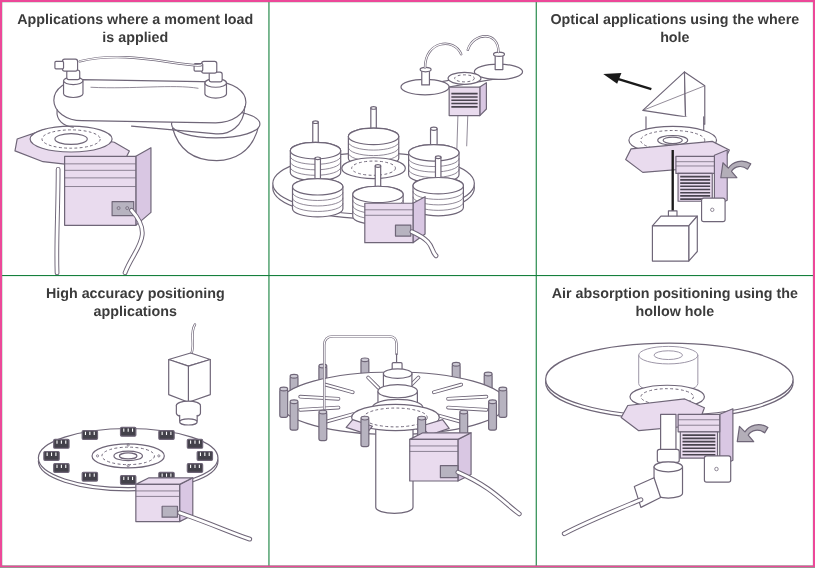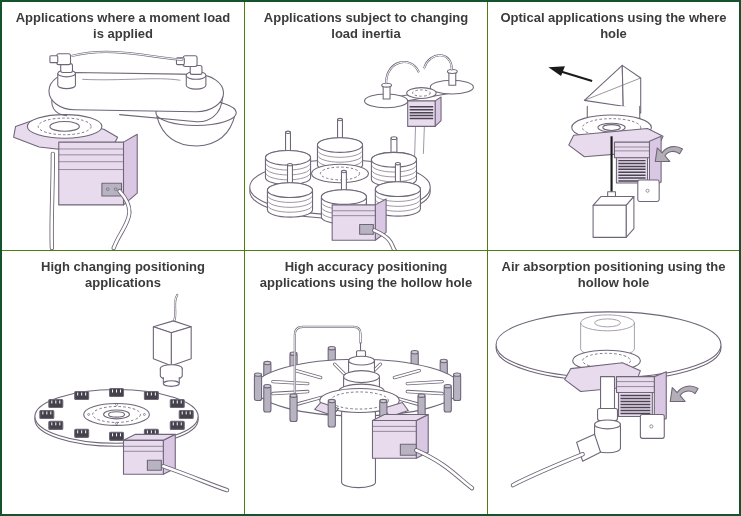--- a/index.html
+++ b/index.html
@@ -1,18 +1,18 @@
 <!DOCTYPE html>
 <html><head>
 <meta charset="utf-8">
 <style>
   html,body { margin:0; padding:0; background:#ffffff; }
   .board {
     width:741px; height:516px; box-sizing:border-box;
-    border:2px solid #14532d; background:#4d7c0f;
+    border:2px solid #ec4899; background:#15803d;
     display:grid; grid-template-columns:242px 242px 1fr;
     grid-template-rows:248px 1fr; gap:1px;
     font-family:"Liberation Sans", sans-serif;
   }
   .panel { background:#ffffff; display:flex; flex-direction:column; overflow:hidden; }
   .title {
     margin:0; padding:8px 10px 2px; text-align:center;
     font-size:13px; line-height:16px; font-weight:700; color:#3b3b3b;
   }
   .art { flex:1; min-height:0; }
@@ -94,21 +94,20 @@
         </g>
         <g>
           <path class="t1" d="M70,12 C110,2 150,14 182,16"></path>
             <path class="t2" d="M70,12 C110,2 150,14 182,16"></path>
         </g>
       </svg>
     </div>
   </section>
 
   <section class="panel">
-    <h3 class="title">Applications subject to changing load inertia</h3>
     <div class="art">
       <svg viewBox="0 0 243 210" aria-hidden="true">
         <g>
           <path class="s w" d="M140,56 L209,44 L209,50 L140,62 Z"></path>
           <ellipse class="s w" cx="142" cy="58" rx="22" ry="7"></ellipse>
           <rect class="s w" x="139" y="42" width="7" height="14"></rect>
             <ellipse class="s w" cx="142.5" cy="42" rx="5" ry="2"></ellipse>
           <ellipse class="s w" cx="209" cy="44" rx="22" ry="7"></ellipse>
           <rect class="s w" x="206" y="28" width="7" height="14"></rect>
             <ellipse class="s w" cx="209.5" cy="28" rx="5" ry="2"></ellipse>
@@ -220,21 +219,21 @@
           <rect class="s w" x="119" y="152" width="8" height="6"></rect>
           <path class="s w" d="M104,166 L112,157 L146,157 L138,166 Z"></path>
           <path class="s w" d="M138,166 L146,157 L146,190 L138,199 Z"></path>
           <rect class="s w" x="104" y="166" width="34" height="33"></rect>
         </g>
       </svg>
     </div>
   </section>
 
   <section class="panel">
-    <h3 class="title">High changing positioning applications</h3>
+    <h3 class="title">High accuracy positioning applications</h3>
     <div class="art">
       <svg viewBox="0 0 243 222" aria-hidden="true">
         <g>
           <ellipse class="s w" cx="115" cy="127" rx="82" ry="27"></ellipse>
           <ellipse class="s w" cx="115" cy="124" rx="82" ry="27"></ellipse>
         </g>
         <g>
           <g>
               <rect class="s dk" x="178" y="118" width="14" height="8" rx="1"></rect>
               <path stroke="#fff" stroke-width="1" d="M181,119 V122 M185,119 V122 M189,119 V122"></path>
@@ -312,21 +311,20 @@
           <path class="thin" d="M122,154 H162 M122,159 H162"></path>
           <rect class="s gy" x="146" y="168" width="14" height="10"></rect>
           <path class="c1" d="M162,174 C196,186 208,192 226,198"></path>
             <path class="c2" d="M162,174 C196,186 208,192 226,198"></path>
         </g>
       </svg>
     </div>
   </section>
 
   <section class="panel">
-    <h3 class="title">High accuracy positioning applications using the hollow hole</h3>
     <div class="art">
       <svg viewBox="0 0 243 222" aria-hidden="true">
         <g>
           <g>
               <rect class="s gy" x="18.8" y="70.4" width="7.2" height="26" rx="2"></rect>
               <ellipse class="s gy2" cx="22.4" cy="70.4" rx="3.6" ry="1.7"></ellipse>
             </g>
           <g>
               <rect class="s gy" x="45.1" y="61" width="7.2" height="26" rx="2"></rect>
               <ellipse class="s gy2" cx="48.7" cy="61" rx="3.6" ry="1.7"></ellipse>

